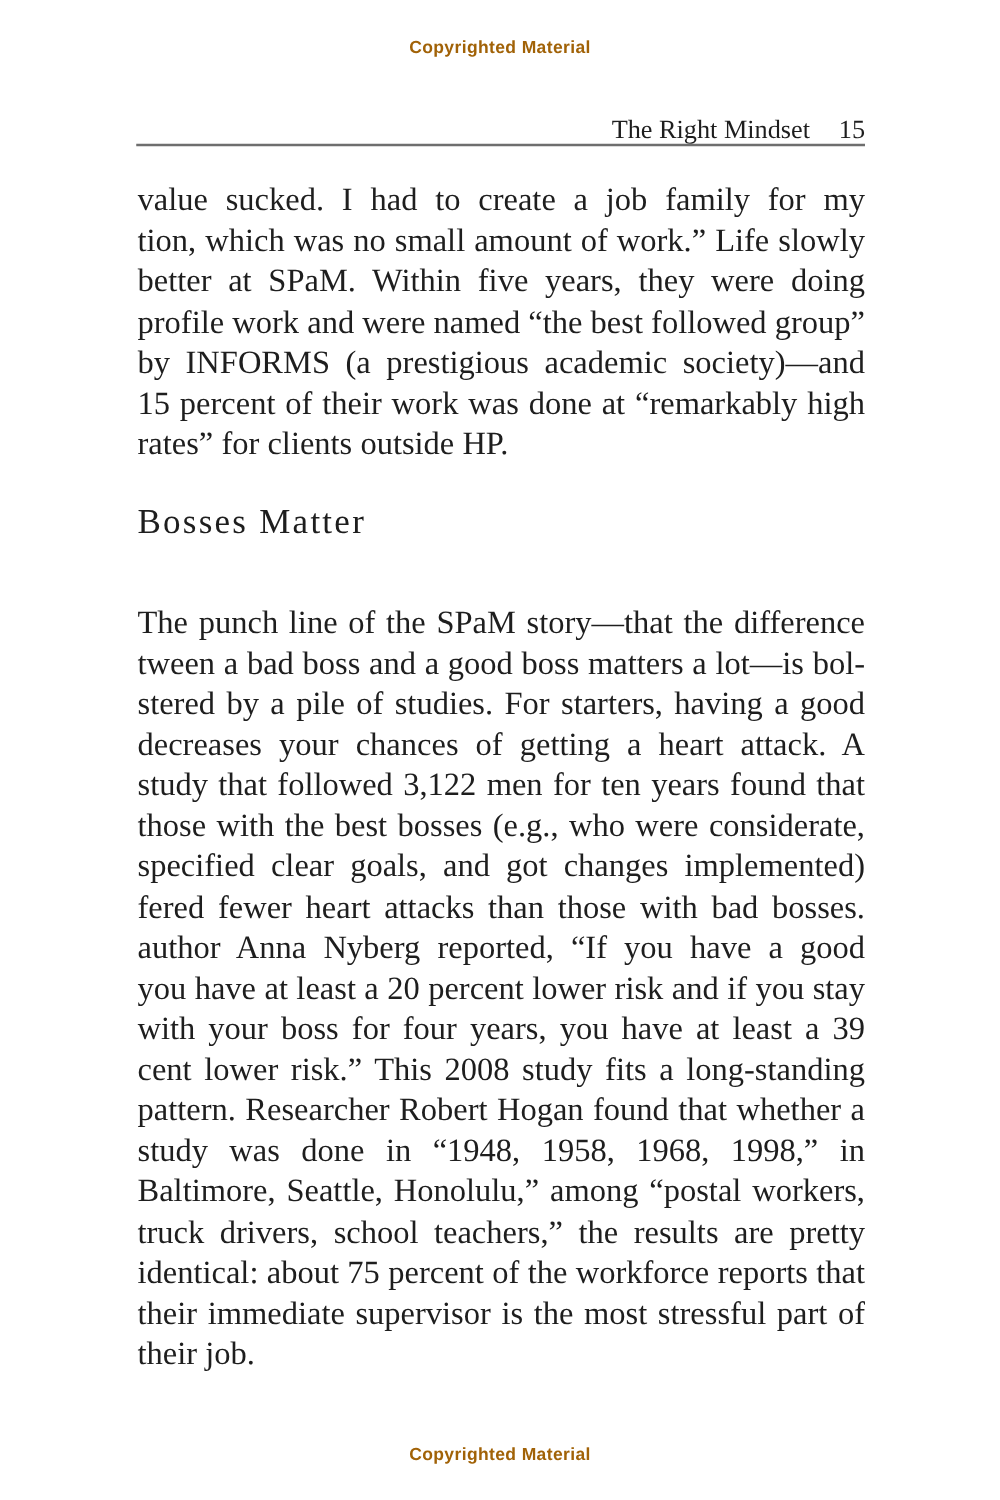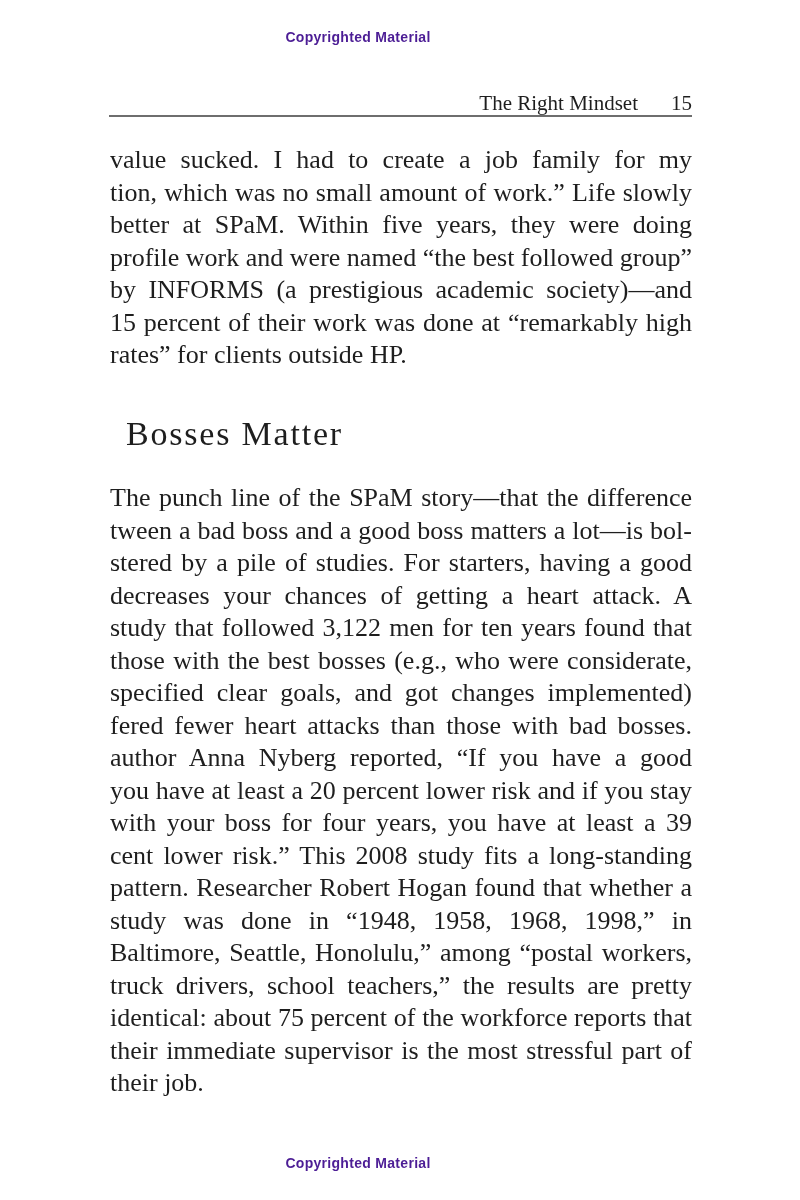--- a/index.html
+++ b/index.html
@@ -17,36 +17,37 @@
     background: #ffffff;
   }
   .copyright-banner {
     position: absolute;
     left: 0; width: 716px;
     text-align: center;
     font-family: "Liberation Sans", "DejaVu Sans", sans-serif;
     font-weight: bold;
     font-size: 14px;
     letter-spacing: 0.3px;
-    color: #4c1d95;
+    color: #a16207;
+    padding-left: 42px;
   }
   .copyright-banner.top { top: 29px; }
   .copyright-banner.bottom { top: 1155px; }
 
   .running-header {
     position: absolute;
     left: 110px; top: 91px; width: 582px;
     text-align: right;
     font-size: 21px;
     color: #1e1e1e;
     white-space: nowrap;
   }
   .running-header .page-num {
     display: inline-block;
-    margin-left: 33px;
+    margin-left: 23px;
   }
   .header-rule {
     position: absolute;
     left: 109px; top: 115px;
     width: 583px; height: 1.5px;
     background: #6e6e6e;
   }
 
   .para {
     position: absolute;
@@ -71,22 +72,22 @@
     height: 0;
   }
   .pline.last {
     text-align: right;
     text-align-last: left;
   }
 
   .section-heading {
     position: absolute;
     left: 110px; top: 403px;
-    margin: 16px;
-    font-size: 34px;
+    margin: 0;
+    font-size: 28px;
     font-weight: normal;
     letter-spacing: 1.8px;
     line-height: 30px;
     color: #1e1e1e;
   }
 </style>
 </head>
 <body>
 
 <div class="page">

